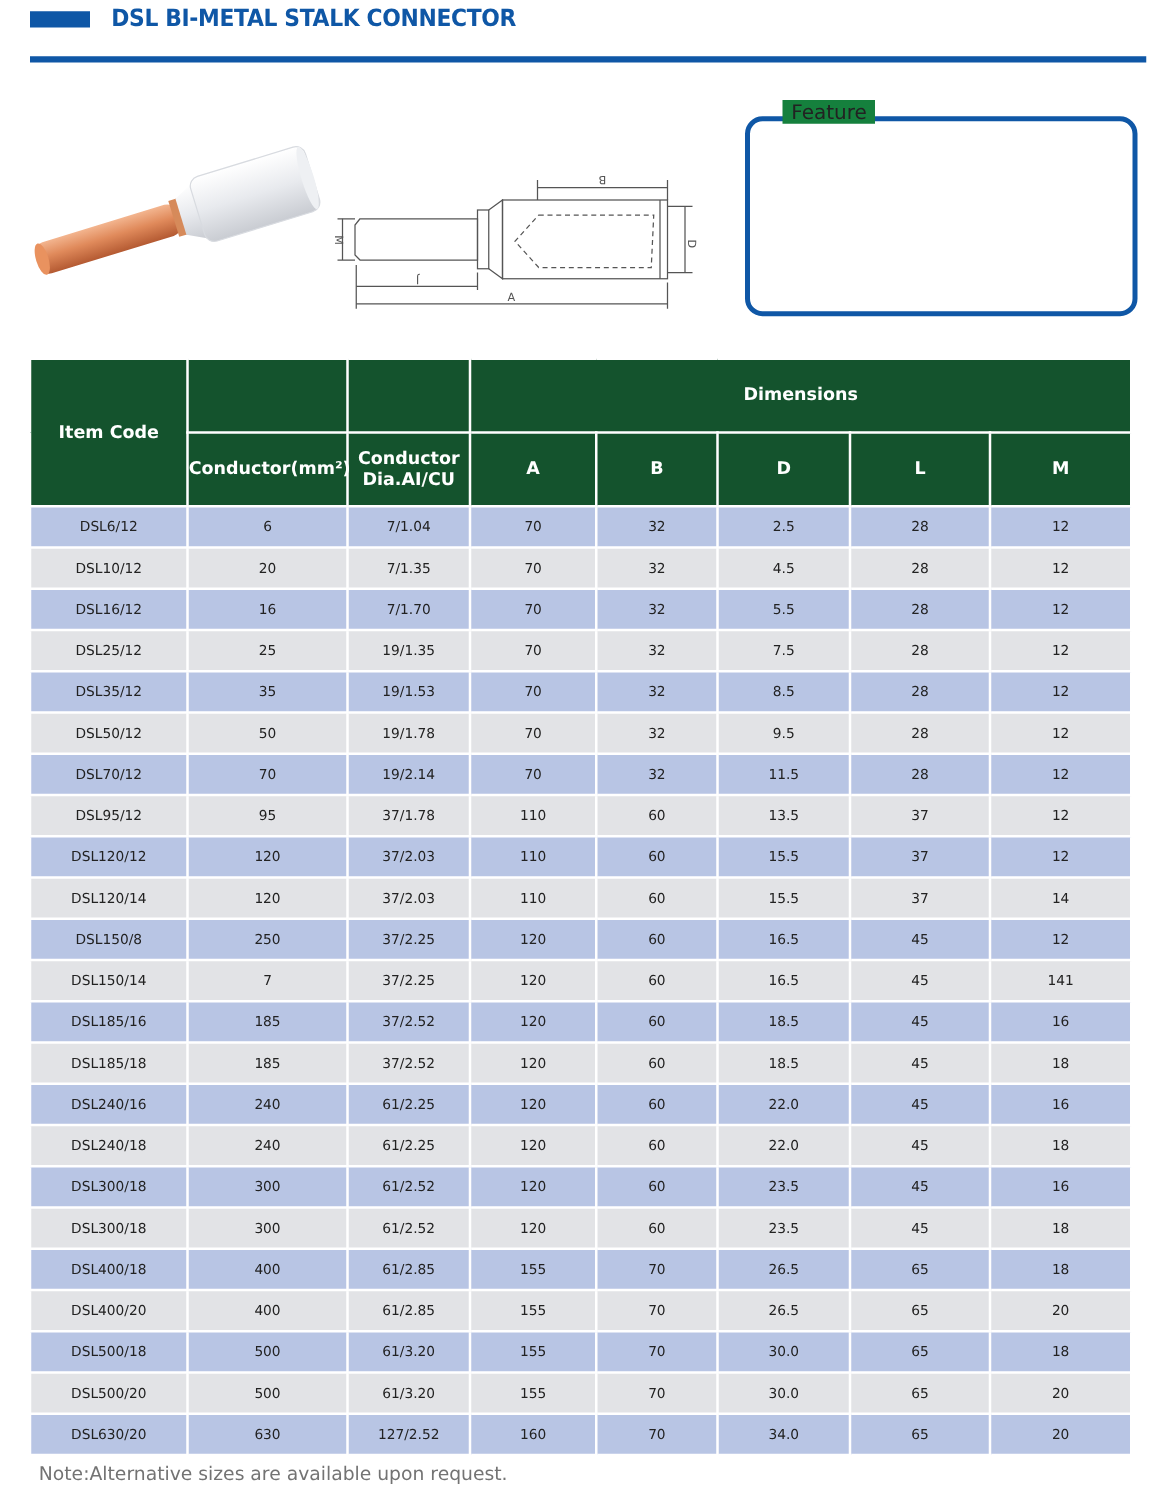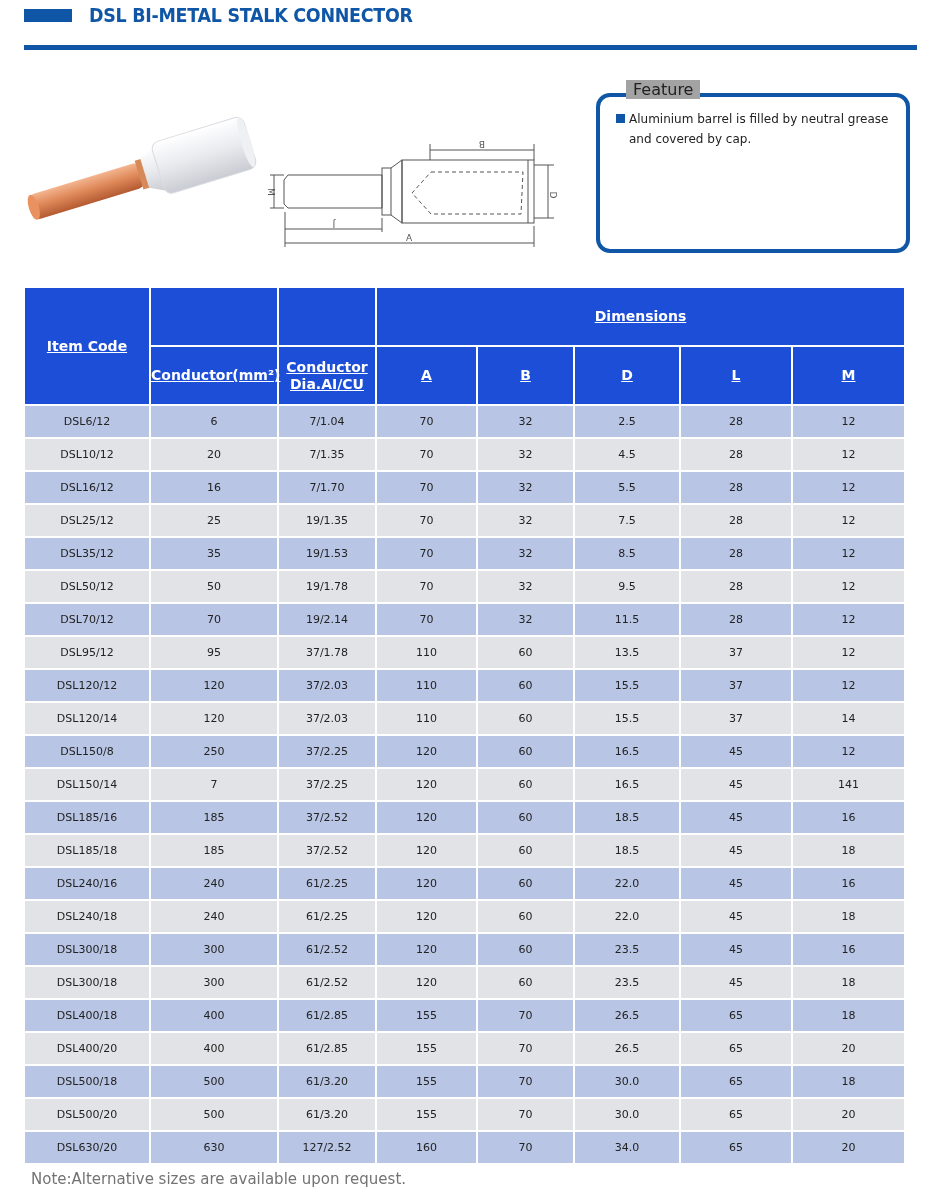--- a/index.html
+++ b/index.html
@@ -5,29 +5,29 @@
   html,body{margin:0;padding:0;background:#fff;}
   body{width:925px;height:1197px;position:relative;overflow:hidden;font-family:"DejaVu Sans",sans-serif;}
   .title-bar{position:absolute;left:24px;top:9px;width:48px;height:13px;background:#0f57a6;}
   .title{position:absolute;left:89px;top:4px;font-family:"DejaVu Sans",sans-serif;font-weight:bold;font-size:19px;color:#0f57a6;letter-spacing:-0.3px;transform:scaleX(0.92);transform-origin:left top;}
   .title-rule{position:absolute;left:24px;top:45px;width:893px;height:5px;background:#0f57a6;}
 
   .product-img{position:absolute;left:18px;top:100px;width:240px;height:130px;}
   .drawing{position:absolute;left:262px;top:132px;width:300px;height:120px;}
 
   .feature-box{position:absolute;left:596px;top:93px;width:314px;height:160px;border:4px solid #0f57a6;border-radius:14px;box-sizing:border-box;}
-  .feature-title{position:absolute;left:626px;top:80px;background:#a3a3a3;padding:0 7px;font-size:16px;color:#222;}
+  .feature-title{position:absolute;left:626px;top:80px;background:#15803d;padding:0 7px;font-size:16px;color:#222;}
   .feature-list{position:absolute;left:616px;top:109px;width:300px;font-size:12px;line-height:20px;color:#222;margin:0;padding:0;list-style:none;}
   .feature-list li{position:relative;padding-left:13px;}
   .feature-list li .sq{position:absolute;left:0;top:5px;width:9px;height:9px;background:#0f57a6;}
   .feature-list li .txt{white-space:pre-line;}
 
   table.spec{position:absolute;left:23px;top:286px;border-collapse:collapse;table-layout:fixed;width:881px;}
   table.spec th,table.spec td{border:2px solid #fff;text-align:center;padding:0;}
-  table.spec th{background:#1d4ed8;color:#fff;font-weight:bold;font-size:14px;line-height:17px;text-decoration:underline;}
+  table.spec th{background:#14532d;color:#fff;font-weight:bold;font-size:14px;line-height:17px;}
   table.spec tr.h1 th{height:57px;}
   table.spec tr.h2 th{height:57px;}
   table.spec td{height:31px;font-size:11px;color:#222;}
   table.spec tr.odd td{background:#b8c5e4;}
   table.spec tr.even td{background:#e2e3e6;}
   .note{position:absolute;left:31px;top:1170px;font-size:15px;color:#737373;}
 </style>
 </head>
 <body>
 
@@ -91,22 +91,20 @@
     <text x="294" y="63" transform="rotate(90 291 60)">D</text>
     <text x="9" y="63" transform="rotate(90 9 60)">M</text>
     <text x="72" y="95" transform="rotate(180 72 92)">J</text>
     <text x="147" y="109">A</text>
   </g>
 </svg>
 
 <div class="feature-box"></div>
 <div class="feature-title">Feature</div>
 <ul class="feature-list">
-  <li><span class="sq"></span><span class="txt">Aluminium barrel is filled by neutral grease
-and covered by cap.</span></li>
 </ul>
 
 <table class="spec">
   <colgroup>
     <col style="width:126px">
       <col style="width:128px">
       <col style="width:98px">
       <col style="width:101px">
     <col style="width:97px">
       <col style="width:106px">

